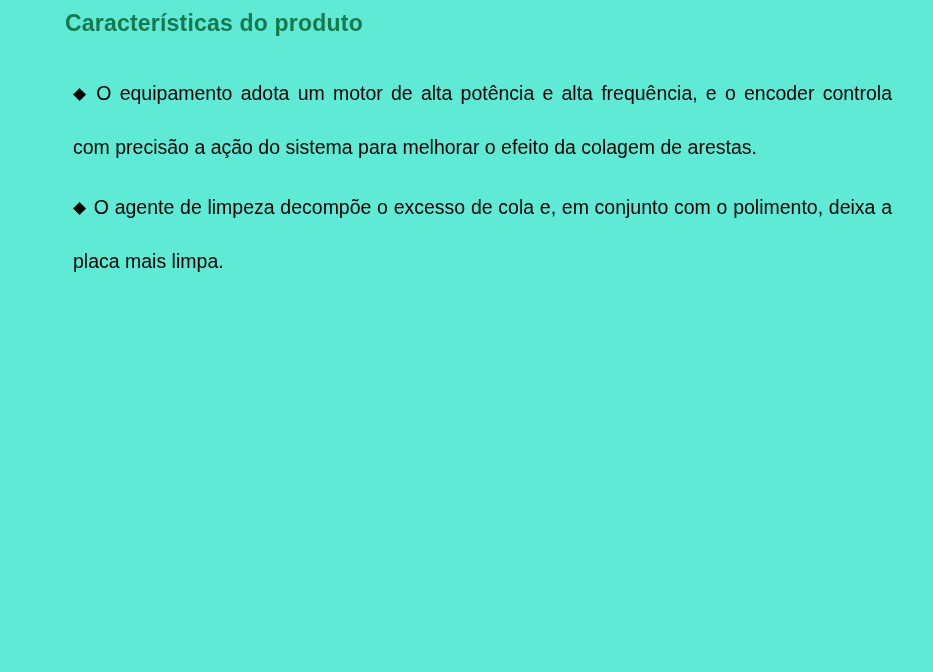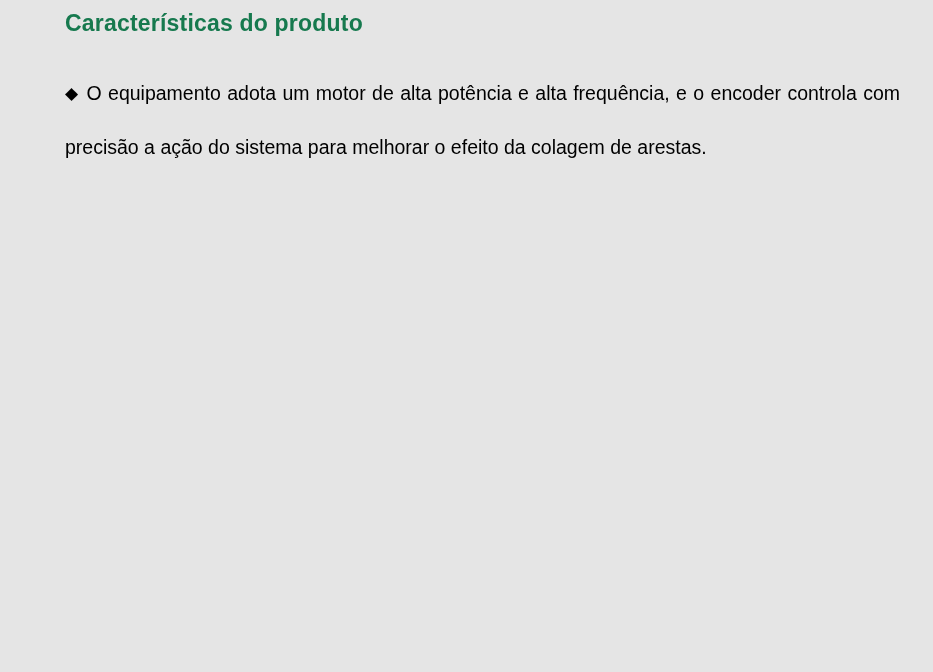--- a/index.html
+++ b/index.html
@@ -5,52 +5,53 @@
   html, body {
     margin: 0;
     padding: 0;
     background: #ffffff;
     font-family: "Liberation Sans", "DejaVu Sans", sans-serif;
   }
   .page {
     position: relative;
     width: 933px;
     height: 672px;
-    background: #e5e5e5;
+    background: #5eead4;
     overflow: hidden;
     box-sizing: border-box;
     padding: 10px 33px 0 65px;
   }
   .doc-title {
     font-size: 23px;
     font-weight: bold;
     margin: 0 0 30px 0;
     letter-spacing: 0.2px;
   }
   .doc-body {
     color: #000000;
     font-size: 19.5px;
     line-height: 52px;
     text-align: justify;
   }
   .feature-paragraph {
-    margin: 0;
+    margin: 8px;
   }
   .bullet {
     font-size: 17px;
     display: inline-block;
     transform: translateY(-1px);
     margin-right: 2px;
   }
 </style>
 </head>
 <body>
 
 <div class="page">
   <h1 class="doc-title" style="color: rgb(22, 121, 78);">Características do produto</h1>
 
   <div class="doc-body">
     <p class="feature-paragraph"><span class="bullet">◆</span> <span>O equipamento adota um motor de alta potência e alta frequência, e o encoder controla com precisão a ação do sistema para melhorar o efeito da colagem de arestas.</span></p>
 
 
+    <p class="feature-paragraph"><span class="bullet">◆</span> <span>O agente de limpeza decompõe o excesso de cola e, em conjunto com o polimento, deixa a placa mais limpa.</span></p>
 
   </div>
 </div>
 
 </body></html>

